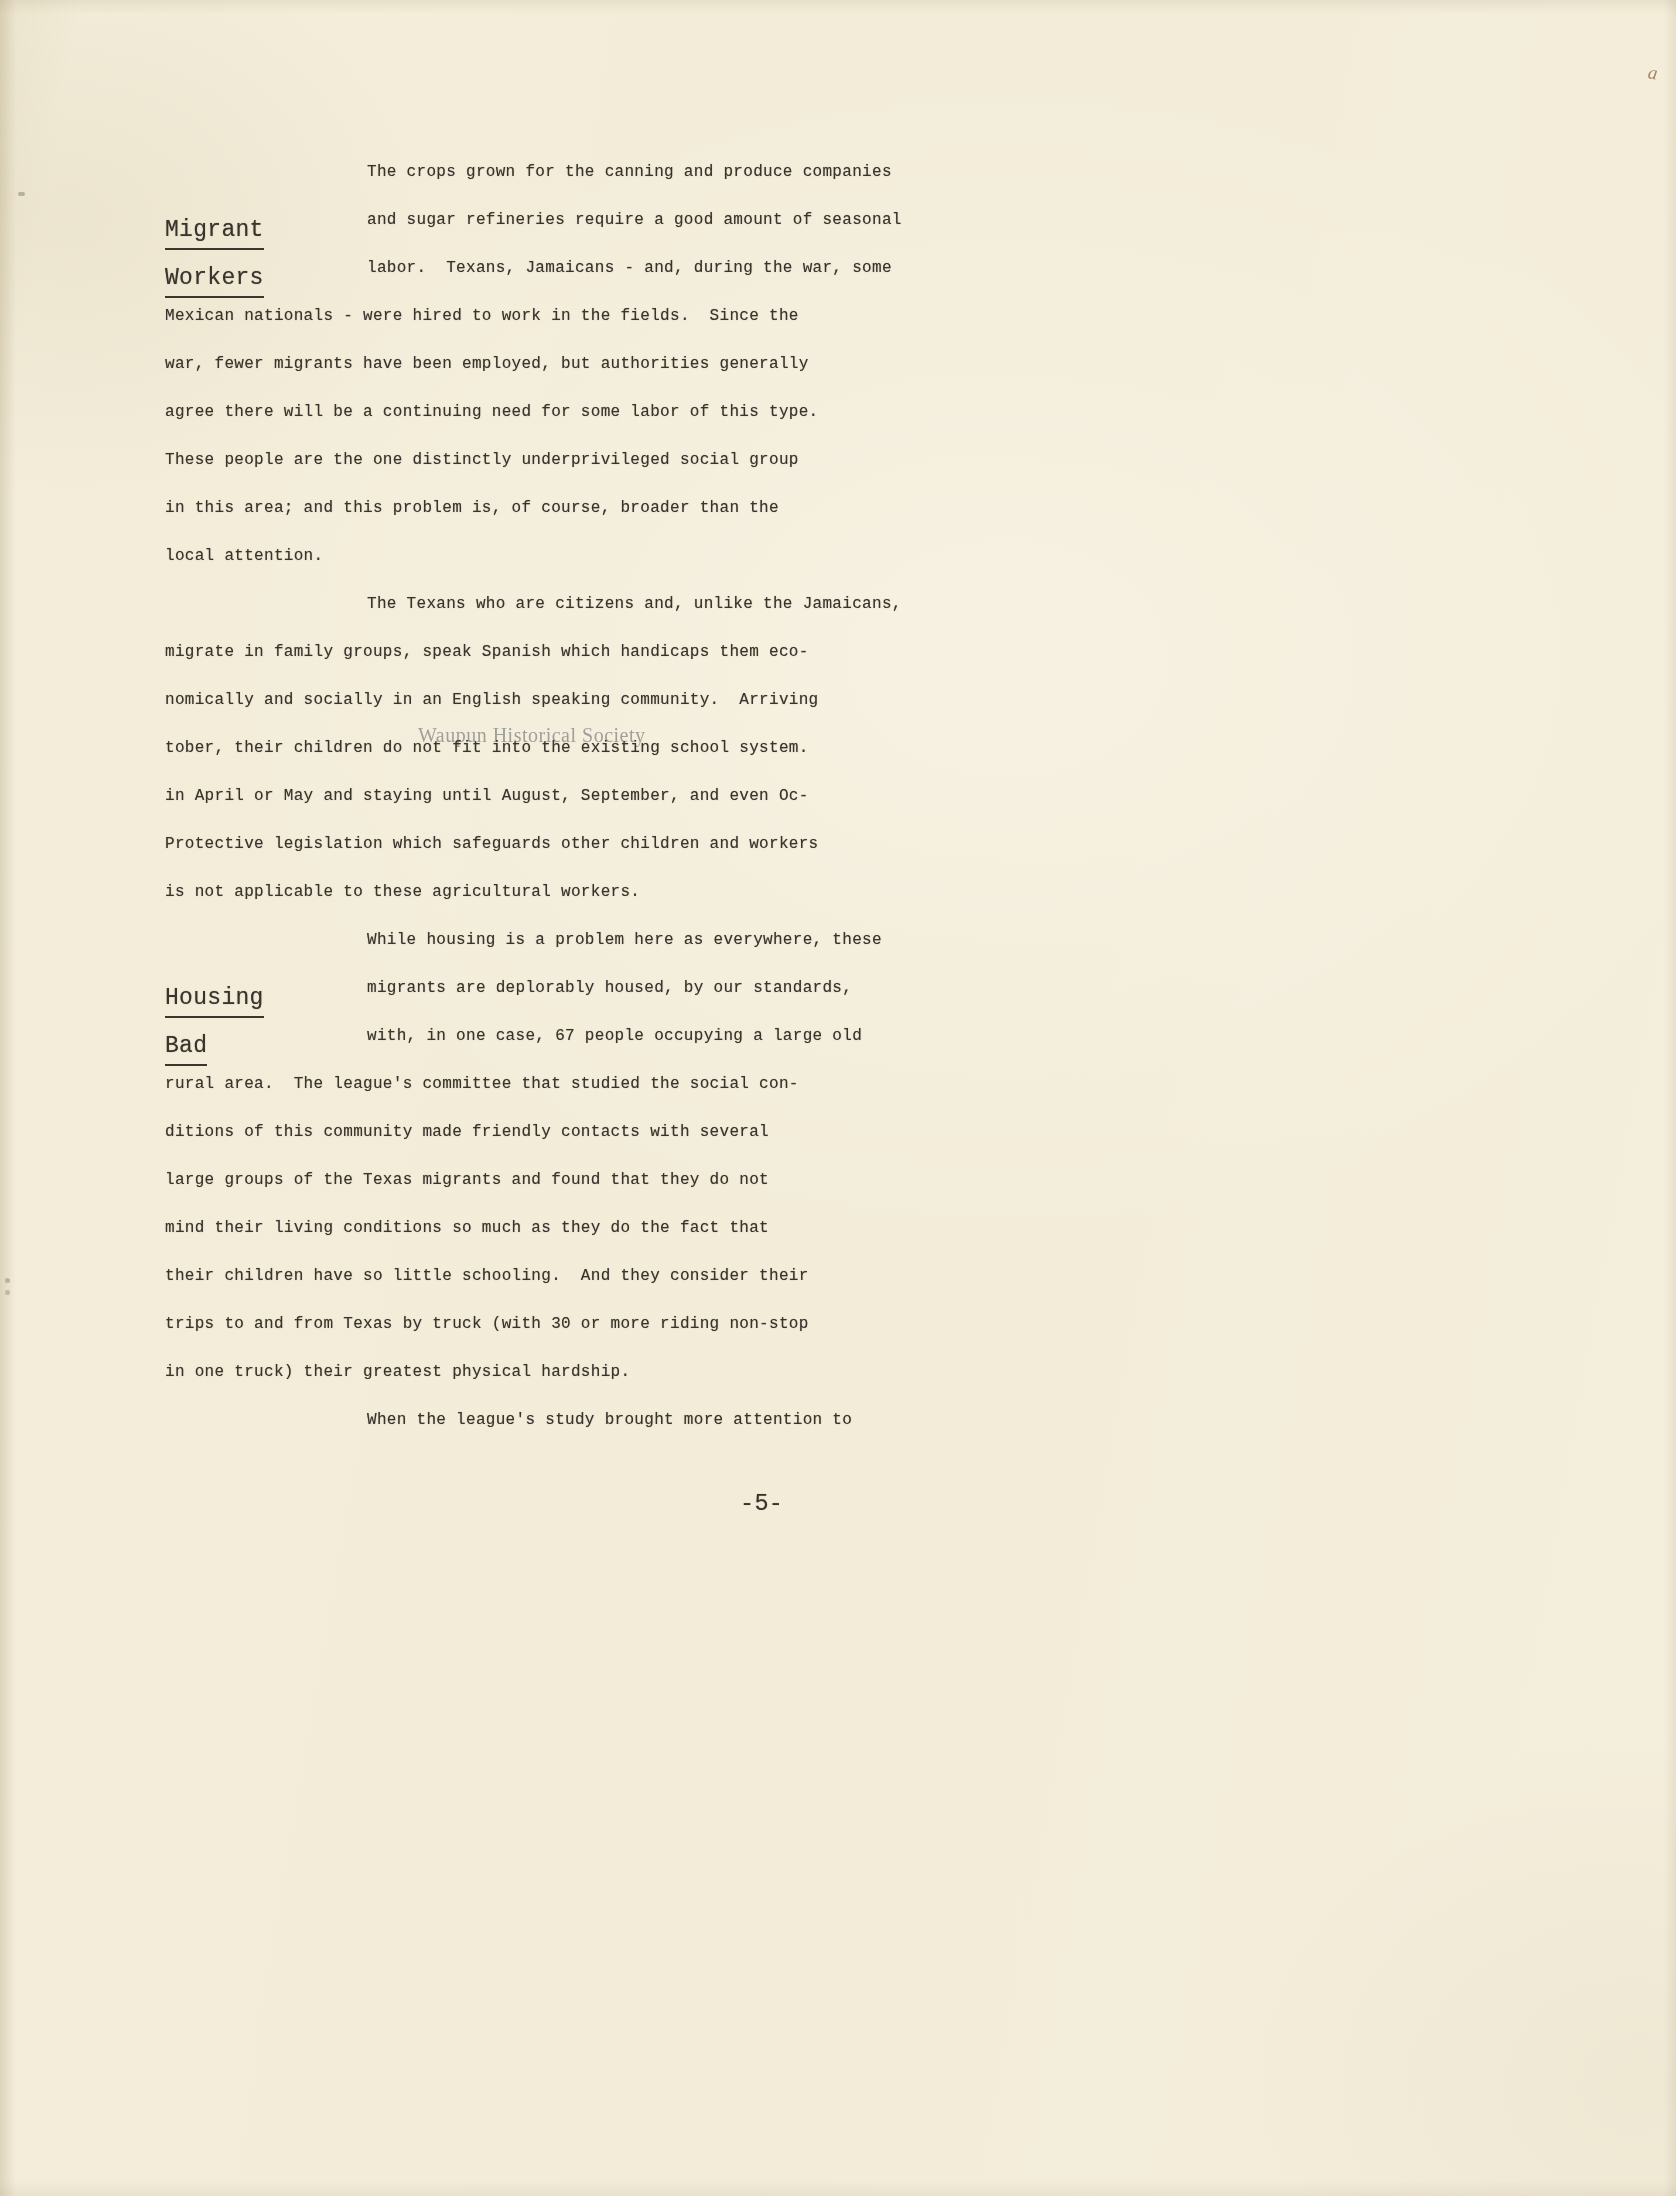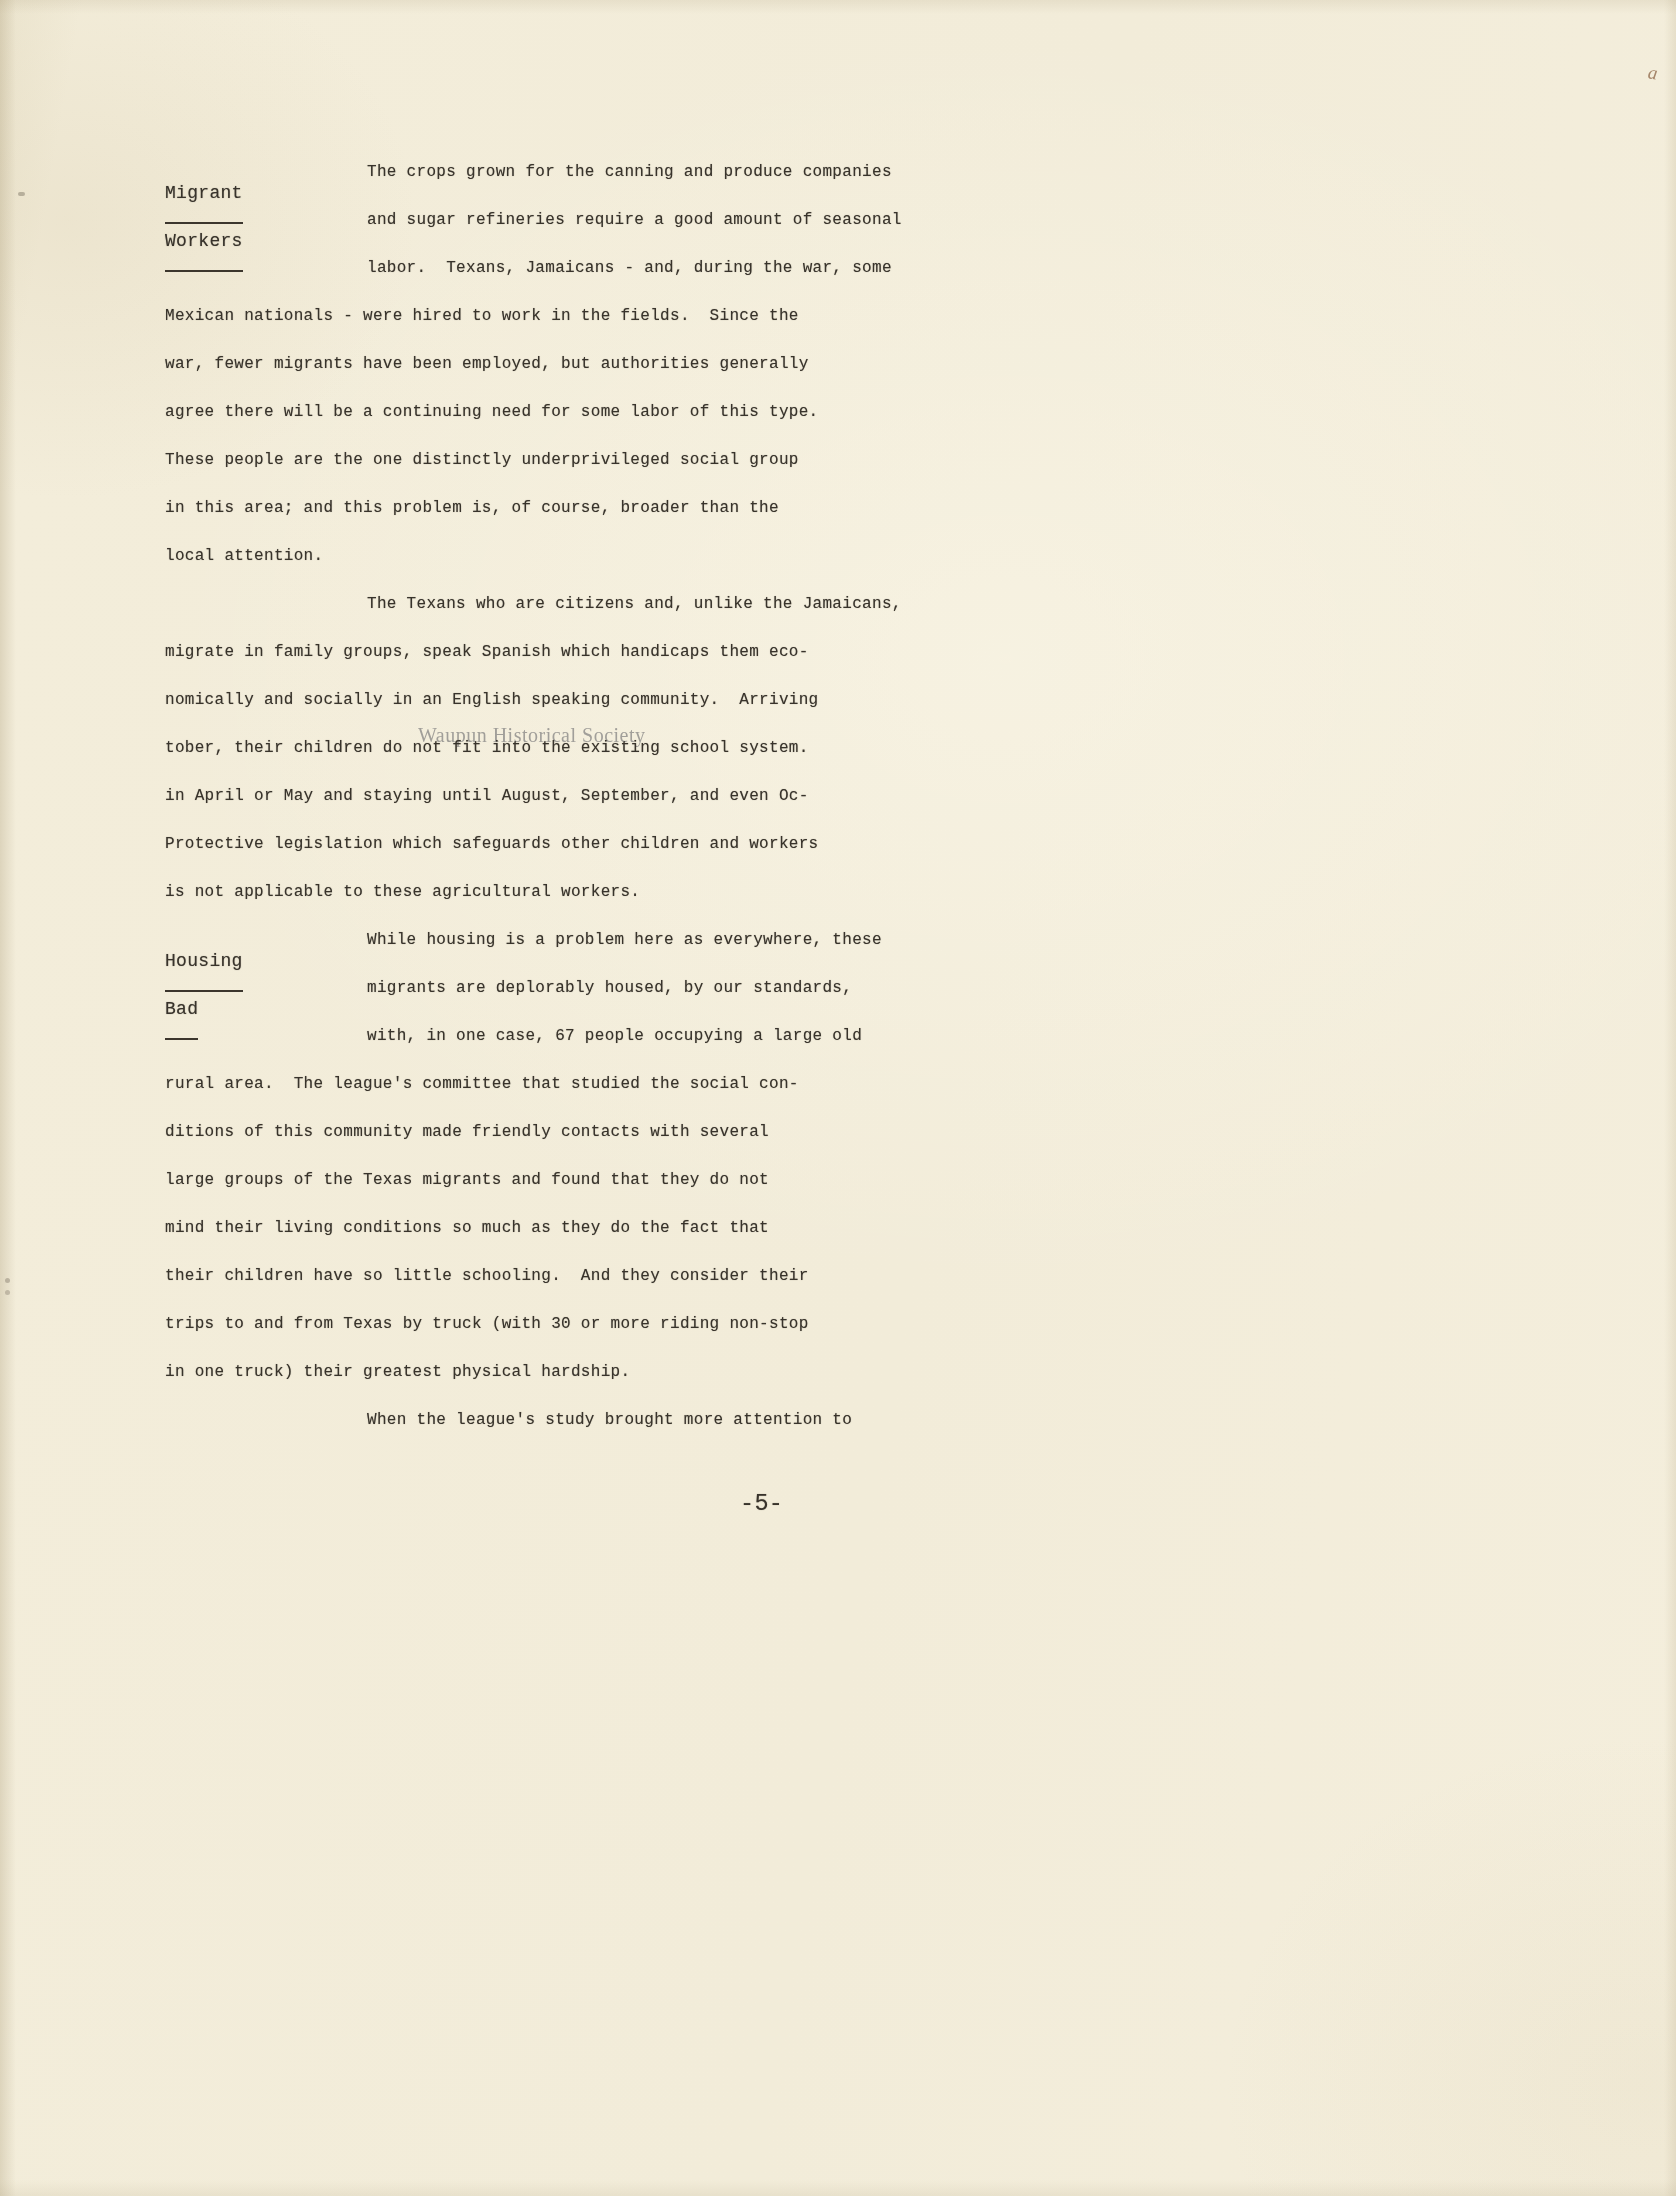--- a/index.html
+++ b/index.html
@@ -32,25 +32,26 @@
   }
   .line{
     height:48px;line-height:48px;
     font-size:16px;letter-spacing:0.3px;
     white-space:pre;
     text-shadow:0 0 1px rgba(56,51,43,0.45);
   }
   .line.indent{padding-left:202px;}
   .sidehead{
     position:absolute;left:165px;
-    font-size:18px;letter-spacing:0.3px;
+    font-size:23px;letter-spacing:0.3px;
     line-height:30px;
     border-bottom:2px solid #3c362d;
-    padding-bottom:14px;
+    padding-bottom:3px;
     text-shadow:0 0 1px rgba(56,51,43,0.5);
+    margin-top:37px;
   }
   .sh-1a{top:178px;}
   .sh-1b{top:226px;}
   .sh-2a{top:946px;}
   .sh-2b{top:994px;}
   .watermark{
     position:absolute;left:418px;top:724px;
     font-family:Liberation Serif, serif;
     font-size:20px;letter-spacing:0.5px;
     color:rgba(105,105,108,0.60);

